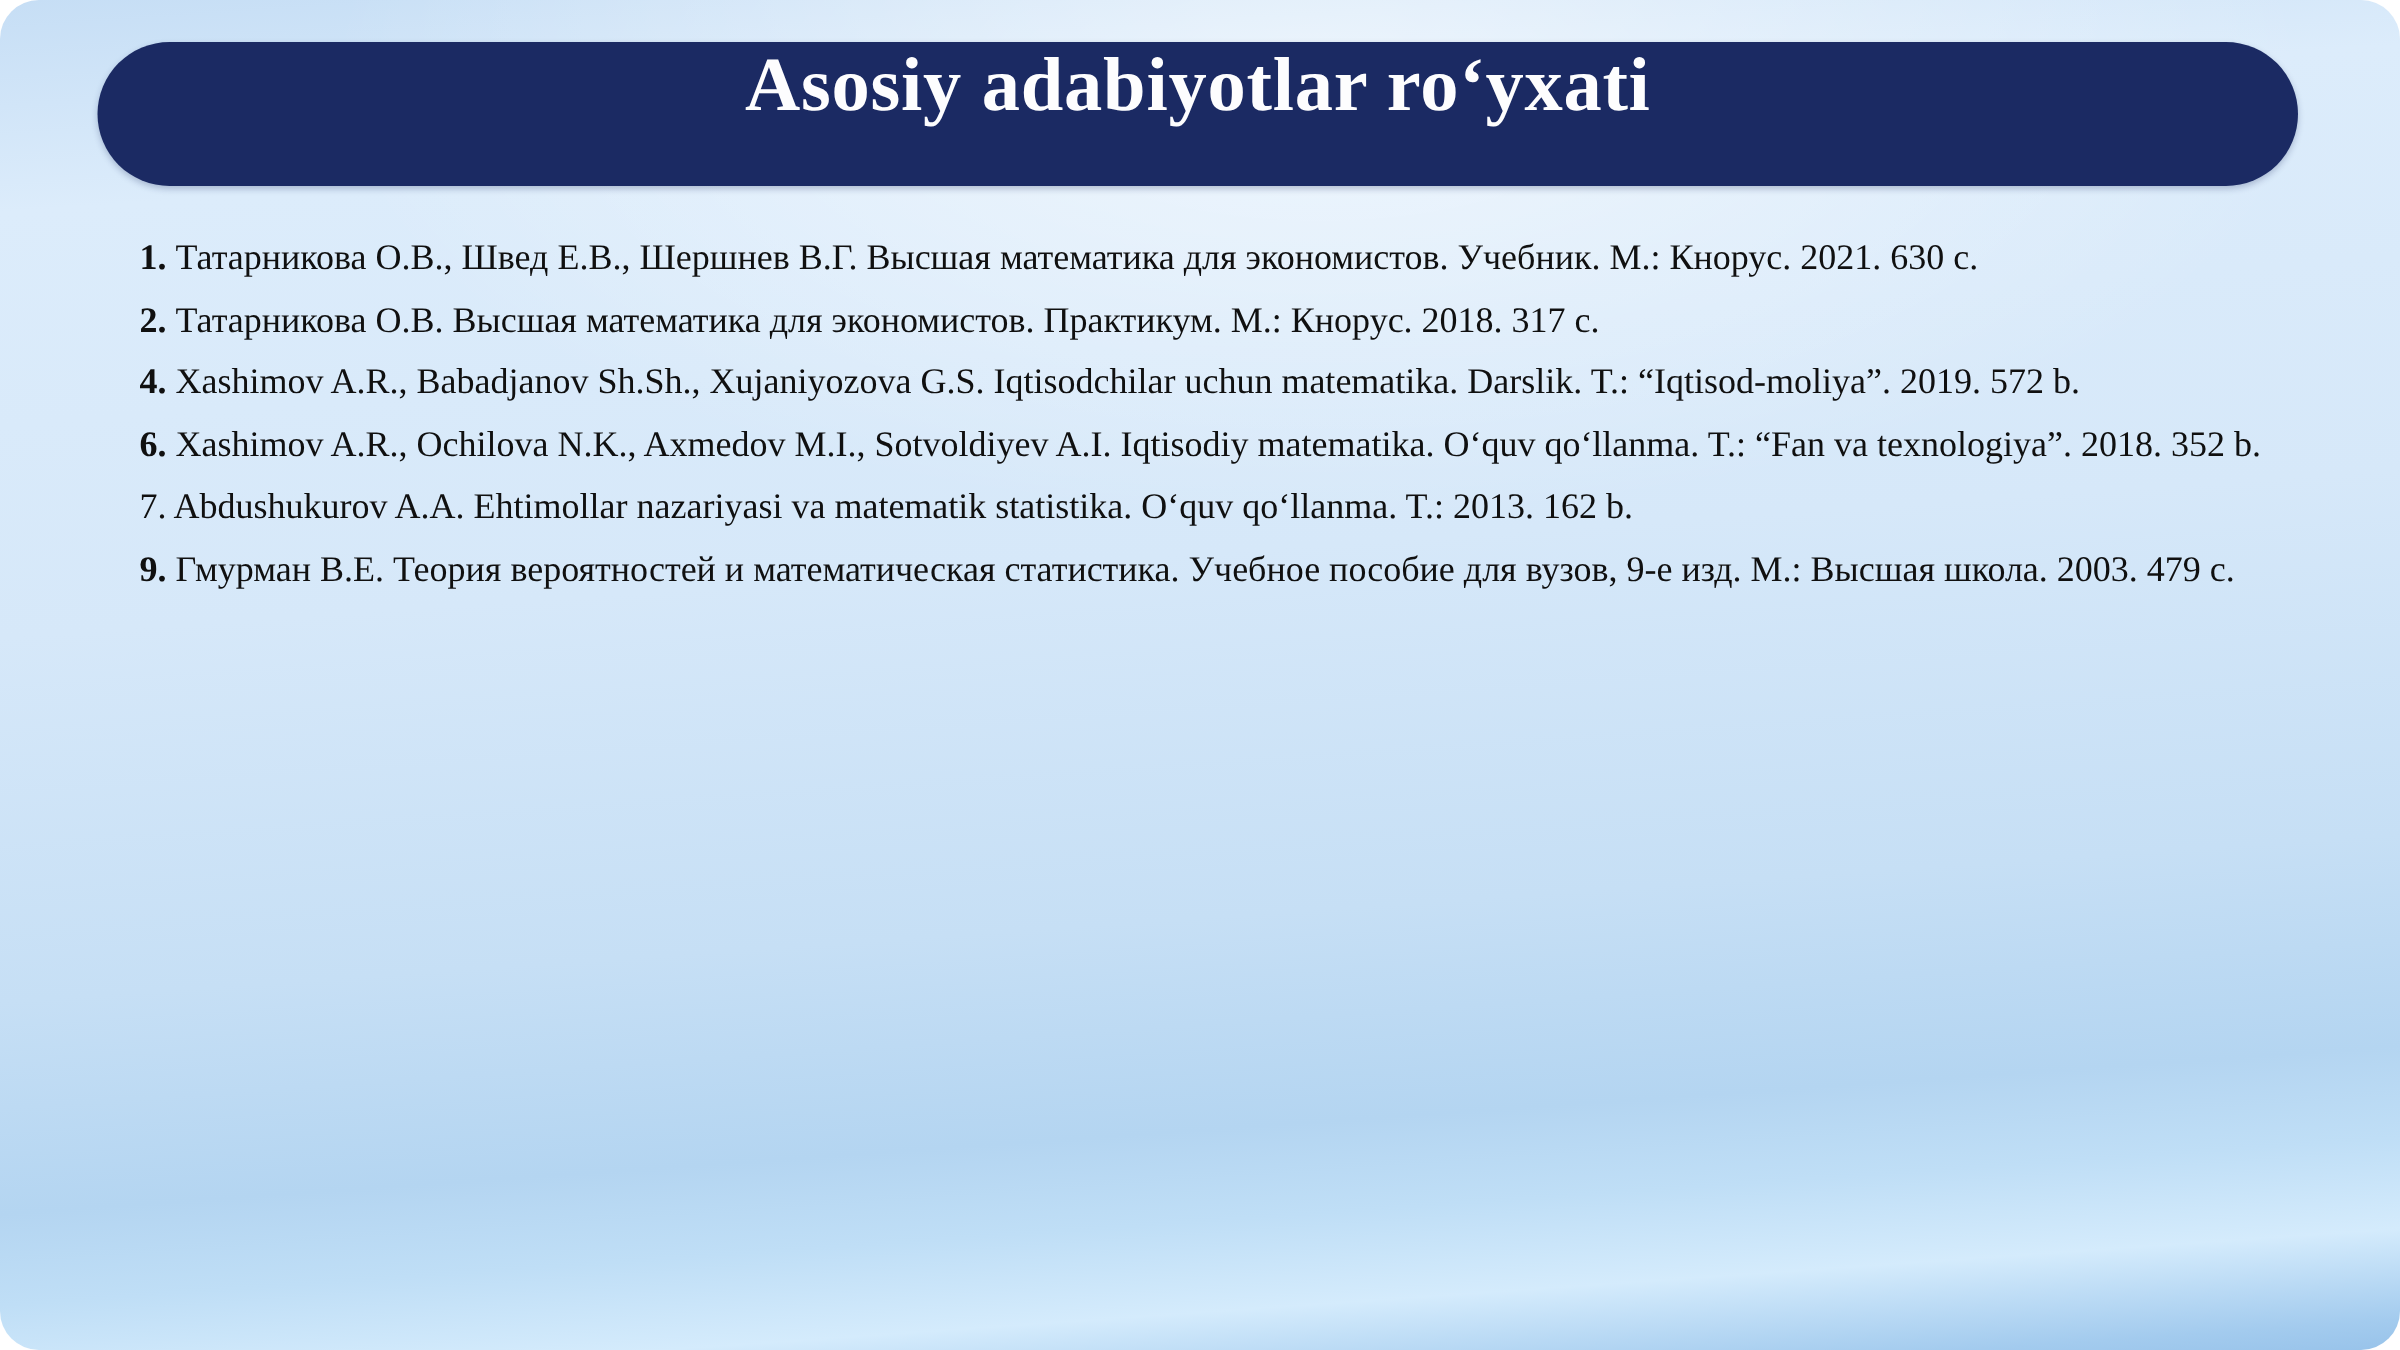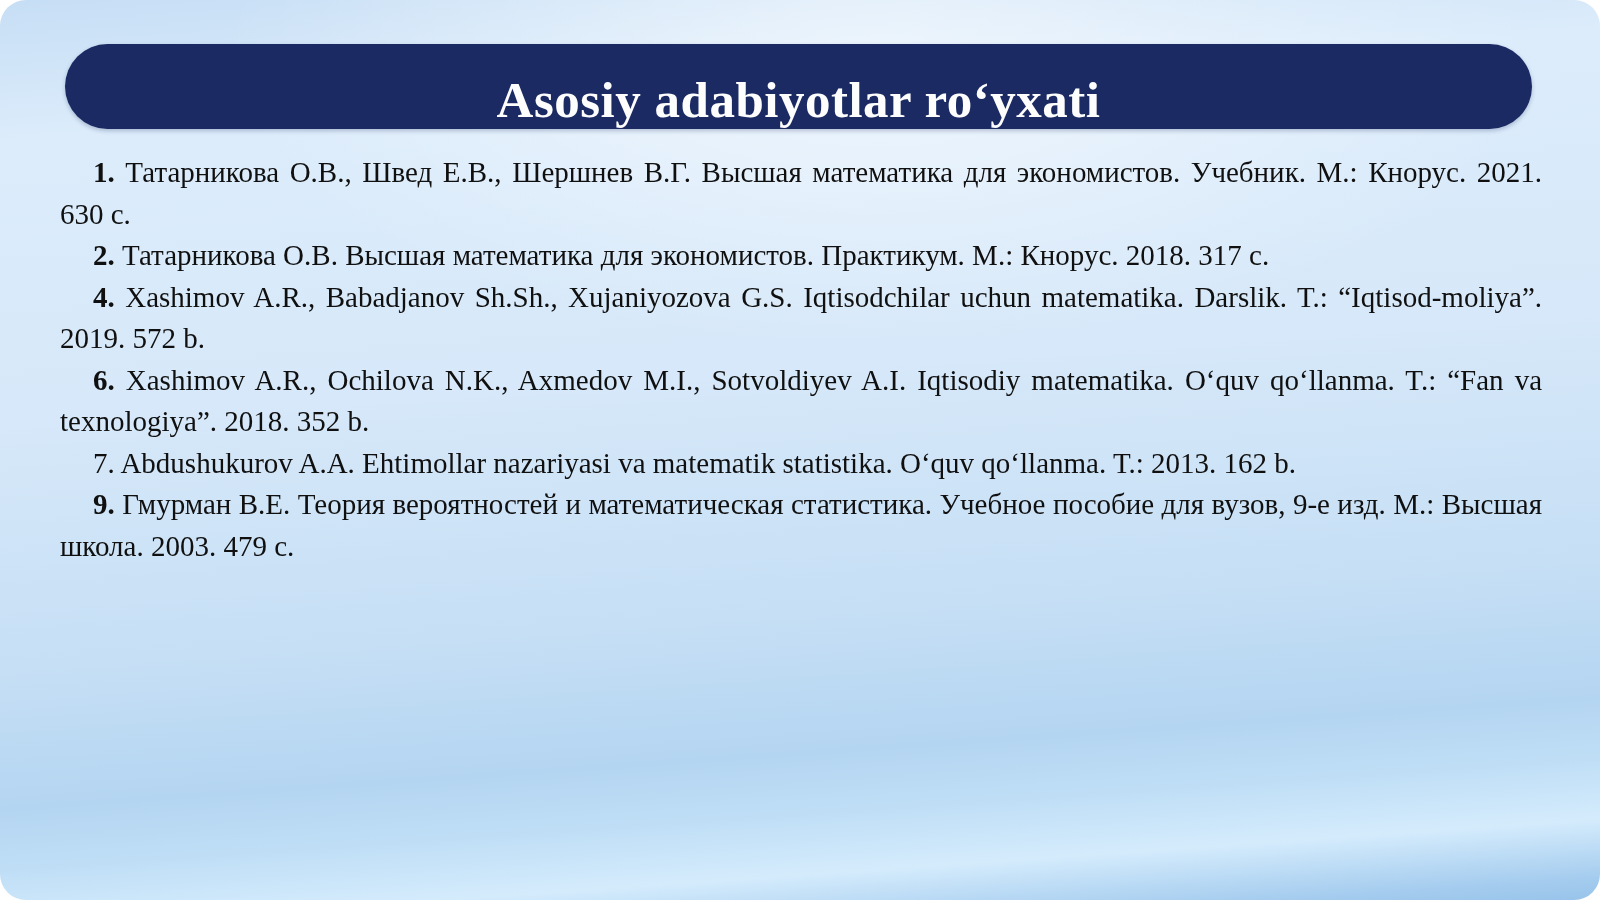--- a/index.html
+++ b/index.html
@@ -17,39 +17,39 @@
         #d6e8f9 42%,
         #c6dff5 66%,
         #b4d5f1 80%,
         #bfdef6 86%,
         #d4ebfc 92%,
         #a3cbee 98%,
         #98c3ea 100%);
   }
   .title-bar{
     position:absolute;
-    left:65px;top:44px;
-    width:1467px;height:85px;
+    left:65px;top:28px;
+    width:1467px;height:96px;
     background:#1b2a63;
     border-radius:48px;
-    display:flex;align-items:flex-end;justify-content:center;
+    display:flex;align-items:flex-start;justify-content:center;
     box-shadow:0 2px 4px rgba(20,35,90,0.25);
   }
   .title-bar h1{
     margin:0;
     font-size:51px;
     font-weight:700;
     color:#fdfdfe;
     letter-spacing:0.5px;
   }
   .refs{
     position:absolute;
     left:60px;top:152px;
     width:1482px;
-    font-size:29px;
+    font-size:24px;
     line-height:41.5px;
     color:#101010;
     text-align:justify;
   }
   .ref{margin:0;text-indent:33px;}
   .num{font-weight:400;}
   .num.bold{font-weight:700;}
 </style>
 </head>
 <body>

